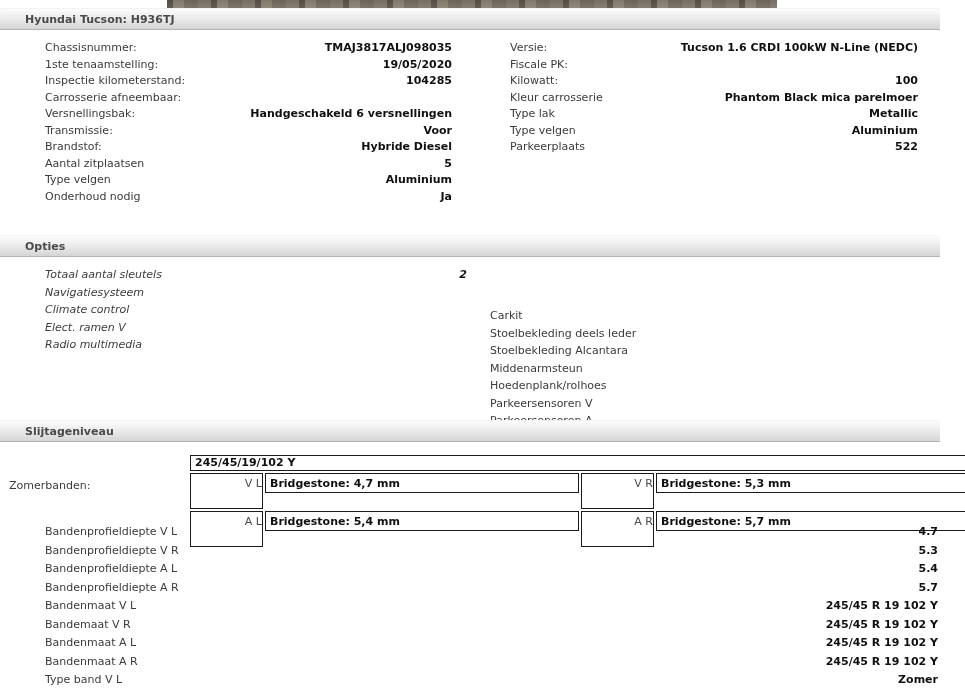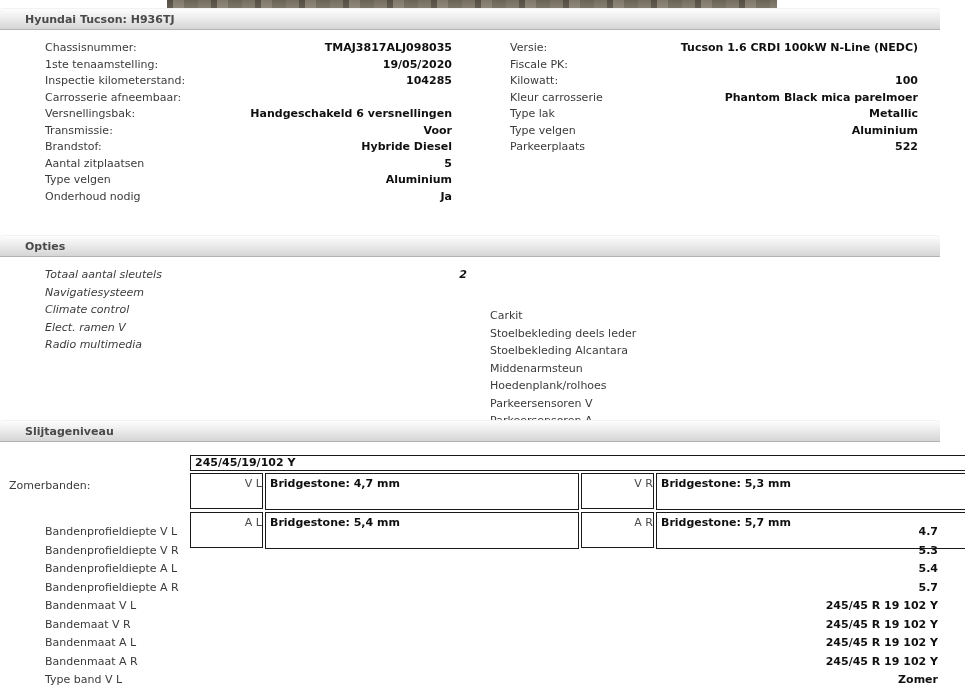--- a/index.html
+++ b/index.html
@@ -42,21 +42,21 @@
   .kv .v { font-weight:bold; color:#101010; text-align:right; flex:1; padding-left:8px; }
 
   .tyre-label { position:absolute; left:9px; top:478px; line-height:16px; }
   .tyre-grid {
     position:absolute; left:145px; top:455px; width:791px;
     display:grid; grid-template-columns:73px 314px 73px 315px; gap:2px;margin-left:45px;
   }
   .tyre-grid > div { border:1px solid #1a1a1a; background:#fff; }
   .tyre-size { grid-column:1 / -1; font-weight:bold; color:#101010; padding-left:4px; height:16px; line-height:14px; }
   .tyre-pos  { text-align:right; color:#4a4a4a; height:36px; line-height:19px; }
-  .tyre-val  { font-weight:bold; color:#101010; padding-left:4px; height:37px; line-height:19px; }
+  .tyre-val  { font-weight:bold; color:#101010; padding-left:4px; height:20px; line-height:19px; }
 </style>
 </head>
 <body>
 
 <div class="page">
 
   <div class="photo-strip"></div>
 
   <div class="section-bar bar-vehicle">
     <span>Hyundai Tucson: H936TJ</span>

